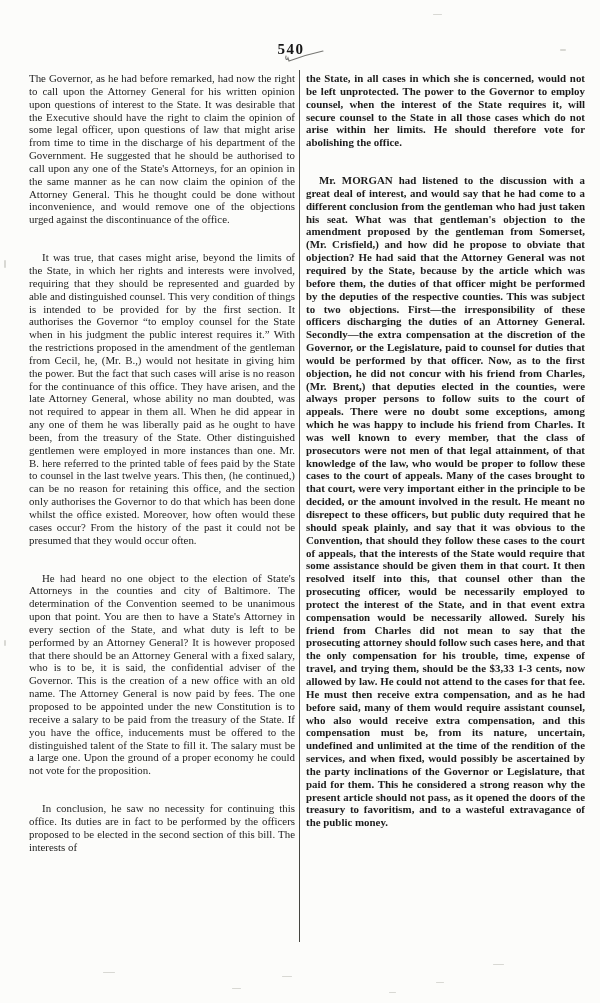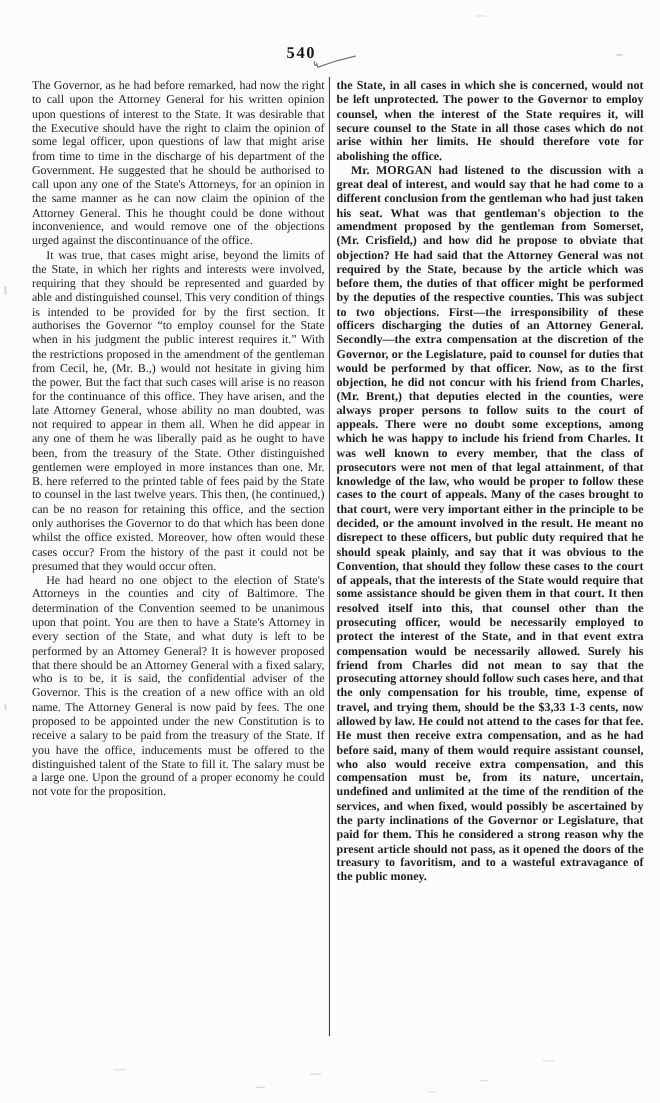--- a/index.html
+++ b/index.html
@@ -16,20 +16,21 @@
     color:#1b1b1b;
   }
   .page-number {
     position:absolute;
     top:41px; left:0; width:548px;
     text-align:center;
     font-size:15px;
     font-weight:bold;
     letter-spacing:1.5px;
     color:#161616;
+    padding-left:17px;
   }
   .ink-mark {
     position:absolute;
     top:48px; left:283px;
     opacity:0.75;
   }
   .col {
     position:absolute;
     top:72px;
     font-size:10.9px;
@@ -39,21 +40,21 @@
   }
   .col-left  { left:29px;  width:266px;font-family:Liberation Serif, serif; }
   .col-right { left:306px; width:279px;font-weight:bold; }
   .divider {
     position:absolute;
     left:299px; top:70px;
     width:1px; height:872px;
     background:#454540;
   }
   p.para { margin:0; padding:0; }
-  p.para.indent { text-indent:13px; }
+  p.para.indent { text-indent:13px;margin-top:25px; }
   .artifact {
     position:absolute;
     background:#b9b9b3;
     opacity:0.55;
     border-radius:1px;
   }
 </style>
 </head>
 <body>
 
@@ -64,20 +65,21 @@
   <svg class="ink-mark" width="42" height="18" viewBox="0 0 42 18">
     <path d="M3,8 C2,11 4,13 5,10 L6,13 C14,10 26,6 40,3" fill="none" stroke="#4a4a46" stroke-width="1.1" stroke-linecap="round"></path>
   </svg>
 
   <div class="divider"></div>
 
   <div class="col col-left">
       <p class="para">The Governor, as he had before remarked, had now the right to call upon the Attorney General for his written opinion upon questions of interest to the State.  It was desirable that the Executive should have the right to claim the opinion of some legal officer, upon questions of law that might arise from time to time in the discharge of his department of the Government.  He suggested that he should be authorised to call upon any one of the State's Attorneys, for an opinion in the same manner as he can now claim the opinion of the Attorney General.  This he thought could be done without inconvenience, and would remove one of the objections urged against the discontinuance of the office.</p>
       <p class="para indent">It was true, that cases might arise, beyond the limits of the State, in which her rights and interests were involved, requiring that they should be represented and guarded by able and distinguished counsel.  This very condition of things is intended to be provided for by the first section.  It authorises the Governor “to employ counsel for the State when in his judgment the public interest requires it.”  With the restrictions proposed in the amendment of the gentleman from Cecil, he, (Mr. B.,) would not hesitate in giving him the power.  But the fact that such cases will arise is no reason for the continuance of this office.  They have arisen, and the late Attorney General, whose ability no man doubted, was not required to appear in them all.  When he did appear in any one of them he was liberally paid as he ought to have been, from the treasury of the State.  Other distinguished gentlemen were employed in more instances than one.  Mr. B. here referred to the printed table of fees paid by the State to counsel in the last twelve years.  This then, (he continued,) can be no reason for retaining this office, and the section only authorises the Governor to do that which has been done whilst the office existed.  Moreover, how often would these cases occur?  From the history of the past it could not be presumed that they would occur often.</p>
       <p class="para indent">He had heard no one object to the election of State's Attorneys in the counties and city of Baltimore.  The determination of the Convention seemed to be unanimous upon that point.  You are then to have a State's Attorney in every section of the State, and what duty is left to be performed by an Attorney General?  It is however proposed that there should be an Attorney General with a fixed salary, who is to be, it is said, the confidential adviser of the Governor.  This is the creation of a new office with an old name. The Attorney General is now paid by fees.  The one proposed to be appointed under the new Constitution is to receive a salary to be paid from the treasury of the State.  If you have the office, inducements must be offered to the distinguished talent of the State to fill it.  The salary must be a large one.  Upon the ground of a proper economy he could not vote for the proposition.</p>
+      <p class="para indent">In conclusion, he saw no necessity for continuing this office.  Its duties are in fact to be performed by the officers proposed to be elected in the second section of this bill.  The interests of</p>
     </div>
 
   <div class="col col-right">
       <p class="para">the State, in all cases in which she is concerned, would not be left unprotected.  The power to the Governor to employ counsel, when the interest of the State requires it, will secure counsel to the State in all those cases which do not arise within her limits.  He should therefore vote for abolishing the office.</p>
       <p class="para indent">Mr. MORGAN had listened to the discussion with a great deal of interest, and would say that he had come to a different conclusion from the gentleman who had just taken his seat.  What was that gentleman's objection to the amendment proposed by the gentleman from Somerset, (Mr. Crisfield,) and how did he propose to obviate that objection?  He had said that the Attorney General was not required by the State, because by the article which was before them, the duties of that officer might be performed by the deputies of the respective counties.  This was subject to two objections.  First—the irresponsibility of these officers discharging the duties of an Attorney General.  Secondly—the extra compensation at the discretion of the Governor, or the Legislature, paid to counsel for duties that would be performed by that officer.  Now, as to the first objection, he did not concur with his friend from Charles, (Mr. Brent,) that deputies elected in the counties, were always proper persons to follow suits to the court of appeals.  There were no doubt some exceptions, among which he was happy to include his friend from Charles.  It was well known to every member, that the class of prosecutors were not men of that legal attainment, of that knowledge of the law, who would be proper to follow these cases to the court of appeals.  Many of the cases brought to that court, were very important either in the principle to be decided, or the amount involved in the result.  He meant no disrepect to these officers, but public duty required that he should speak plainly, and say that it was obvious to the Convention, that should they follow these cases to the court of appeals, that the interests of the State would require that some assistance should be given them in that court.  It then resolved itself into this, that counsel other than the prosecuting officer, would be necessarily employed to protect the interest of the State, and in that event extra compensation would be necessarily allowed.  Surely his friend from Charles did not mean to say that the prosecuting attorney should follow such cases here, and that the only compensation for his trouble, time, expense of travel, and trying them, should be the $3,33 1-3 cents, now allowed by law.  He could not attend to the cases for that fee.  He must then receive extra compensation, and as he had before said, many of them would require assistant counsel, who also would receive extra compensation, and this compensation must be, from its nature, uncertain, undefined and unlimited at the time of the rendition of the services, and when fixed, would possibly be ascertained by the party inclinations of the Governor or Legislature, that paid for them.  This he considered a strong reason why the present article should not pass, as it opened the doors of the treasury to favoritism, and to a wasteful extravagance of the public money.</p>
     </div>
 
   <div class="artifact" style="left:433px; top:14px;  width:9px;  height:1px;"></div>
   <div class="artifact" style="left:560px; top:49px;  width:6px;  height:2px;"></div>
   <div class="artifact" style="left:103px; top:972px; width:12px; height:1px;"></div>

